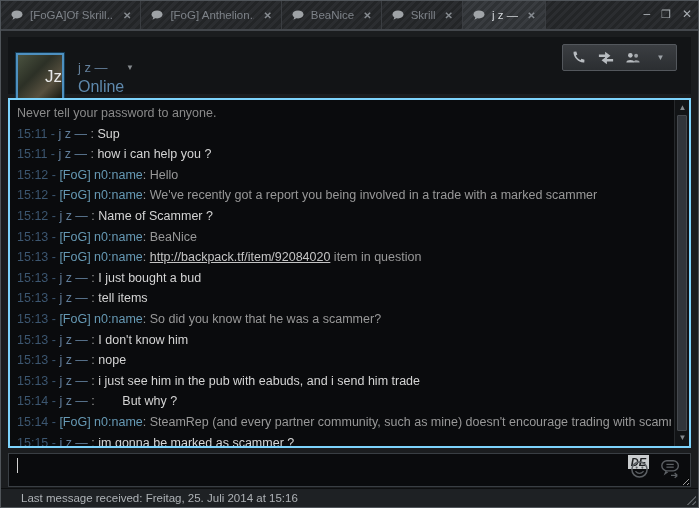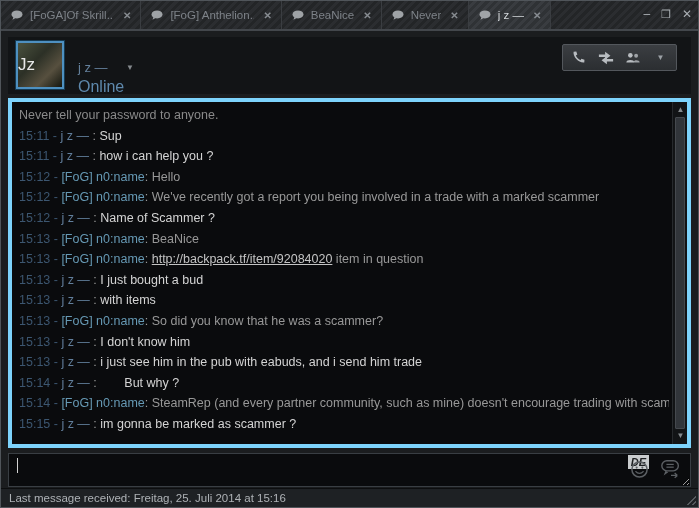--- a/index.html
+++ b/index.html
@@ -30,43 +30,43 @@
   .tab-close{margin-left:9px;color:#878c91;font-size:10px;font-weight:bold;cursor:pointer;}
   .win-controls{position:absolute;right:6px;top:5px;display:flex;gap:11px;color:#a9aeb3;font-size:12px;}
   .win-btn{cursor:pointer;line-height:16px;}
   .win-btn.max{font-size:11px;}
   
   .chat-header{
     position:absolute;top:36px;left:7px;right:7px;height:57px;
     background:#121416;
   }
   .avatar-frame{
-    position:absolute;left:8px;top:4px;width:48px;height:48px;
+    position:absolute;left:8px;top:16px;width:48px;height:48px;
     border:2px solid #4e90c0;outline:1px solid #153a52;
     background:linear-gradient(135deg,#4a523f 0%,#2c3026 40%,#57503f 70%,#14160f 100%);
-    display:flex;align-items:center;justify-content:flex-start;cursor:pointer;
+    display:flex;align-items:center;justify-content:flex-end;cursor:pointer;
   }
   .avatar-frame span{color:#e8e8e8;font-size:17px;letter-spacing:0;}
   .friend-ident{position:absolute;left:70px;top:21px;}
   .friend-name{color:#64809c;font-size:13px;cursor:pointer;}
   .name-caret{color:#84898d;font-size:8px;margin-left:14px;vertical-align:2px;cursor:pointer;}
   .friend-status{color:#5e89ad;font-size:16px;margin-top:2px;}
   .header-toolbar{
     position:absolute;right:14px;top:7px;height:27px;width:115px;
     border:1px solid #53575c;border-radius:2px;
     background:linear-gradient(#3b3e42,#2b2e31);
     display:flex;align-items:center;justify-content:space-evenly;
   }
   .tool-btn{display:inline-flex;align-items:center;justify-content:center;cursor:pointer;width:24px;height:22px;}
   .tool-btn svg{display:block;}
   .tool-caret{color:#9ba0a5;font-size:8px;}
   
   .chat-log{
     position:absolute;top:97px;left:7px;right:7px;height:350px;
-    background:#0a0b0d;border:4px solid #7dd3fc;
+    background:#0a0b0d;border:2px solid #7dd3fc;
     overflow:hidden;
   }
   .log-lines{
     position:absolute;top:3px;left:7px;right:18px;bottom:0;
     font-size:12.5px;line-height:20.6px;white-space:nowrap;overflow:hidden;
   }
   .msg-time{}
   .msg-name{}
   .msg-colon{}
   .msg-link{text-decoration:underline;cursor:pointer;}
@@ -89,21 +89,21 @@
   .de-badge{
     position:absolute;right:41px;top:1px;background:#c9ccce;color:#1d1f21;
     font-size:11px;font-style:italic;font-weight:bold;padding:1px 3px;cursor:pointer;
   }
   .smiley-btn{position:absolute;right:41px;bottom:3px;cursor:pointer;}
   .send-btn{position:absolute;right:7px;bottom:2px;cursor:pointer;}
   
   .statusbar{
     position:absolute;left:0;right:0;bottom:0;height:19px;
     background:#1e2124;border-top:1px solid #0c0d0e;
-    color:#aeb2b6;font-size:11.5px;line-height:18px;padding-left:8px;
+    color:#aeb2b6;font-size:11.5px;line-height:18px;padding-left:20px;
   }
   .resize-grip{
     position:absolute;right:2px;bottom:2px;width:10px;height:10px;cursor:nwse-resize;
     background:
       linear-gradient(135deg,transparent 0 54%,#55595d 54% 64%,transparent 64% 78%,#55595d 78% 88%,transparent 88%);
   }
 </style>
 </head>
 <body>
 
@@ -141,21 +141,21 @@
           <span class="tab-label">BeaNice</span>
           <span class="tab-close">✕</span>
         </div>
         <div class="tab">
           <span class="tab-bubble">
             <svg width="14" height="11" viewBox="0 0 16 13">
               <ellipse cx="8" cy="5.2" rx="6.5" ry="4.7" fill="#b4b8bc"></ellipse>
               <path d="M4 8 L2.6 11.6 L7 9.3 Z" fill="#b4b8bc"></path>
             </svg>
           </span>
-          <span class="tab-label">Never</span>
+          <span class="tab-label">Skrill</span>
           <span class="tab-close">✕</span>
         </div>
         <div class="tab active">
           <span class="tab-bubble">
             <svg width="14" height="11" viewBox="0 0 16 13">
               <ellipse cx="8" cy="5.2" rx="6.5" ry="4.7" fill="#b4b8bc"></ellipse>
               <path d="M4 8 L2.6 11.6 L7 9.3 Z" fill="#b4b8bc"></path>
             </svg>
           </span>
           <span class="tab-label">j z —</span>
@@ -216,23 +216,24 @@
     <div class="log-lines" id="log-lines">
         <div style="color: rgb(138, 138, 138);">Never tell your password to anyone.</div>
         <div><span class="msg-time" style="color: rgb(60, 86, 112);">15:11 - </span><span class="msg-name" style="color: rgb(98, 127, 156);">j z —</span><span class="msg-colon" style="color: rgb(154, 154, 154);"> : </span><span class="msg-text" style="color: rgb(212, 212, 212);">Sup</span></div>
         <div><span class="msg-time" style="color: rgb(60, 86, 112);">15:11 - </span><span class="msg-name" style="color: rgb(98, 127, 156);">j z —</span><span class="msg-colon" style="color: rgb(154, 154, 154);"> : </span><span class="msg-text" style="color: rgb(212, 212, 212);">how i can help you ?</span></div>
         <div><span class="msg-time" style="color: rgb(60, 86, 112);">15:12 - </span><span class="msg-name" style="color: rgb(102, 153, 180);">[FoG] n0:name</span><span class="msg-colon" style="color: rgb(154, 154, 154);">: </span><span class="msg-text" style="color: rgb(152, 152, 152);">Hello</span></div>
         <div><span class="msg-time" style="color: rgb(60, 86, 112);">15:12 - </span><span class="msg-name" style="color: rgb(102, 153, 180);">[FoG] n0:name</span><span class="msg-colon" style="color: rgb(154, 154, 154);">: </span><span class="msg-text" style="color: rgb(152, 152, 152);">We've recently got a report you being involved in a trade with a marked scammer</span></div>
         <div><span class="msg-time" style="color: rgb(60, 86, 112);">15:12 - </span><span class="msg-name" style="color: rgb(98, 127, 156);">j z —</span><span class="msg-colon" style="color: rgb(154, 154, 154);"> : </span><span class="msg-text" style="color: rgb(212, 212, 212);">Name of Scammer ?</span></div>
         <div><span class="msg-time" style="color: rgb(60, 86, 112);">15:13 - </span><span class="msg-name" style="color: rgb(102, 153, 180);">[FoG] n0:name</span><span class="msg-colon" style="color: rgb(154, 154, 154);">: </span><span class="msg-text" style="color: rgb(152, 152, 152);">BeaNice</span></div>
         <div><span class="msg-time" style="color: rgb(60, 86, 112);">15:13 - </span><span class="msg-name" style="color: rgb(102, 153, 180);">[FoG] n0:name</span><span class="msg-colon" style="color: rgb(154, 154, 154);">: </span><span class="msg-link" style="color: rgb(196, 196, 196);">http://backpack.tf/item/92084020</span><span class="msg-text" style="color: rgb(152, 152, 152);"> item in question</span></div>
         <div><span class="msg-time" style="color: rgb(60, 86, 112);">15:13 - </span><span class="msg-name" style="color: rgb(98, 127, 156);">j z —</span><span class="msg-colon" style="color: rgb(154, 154, 154);"> : </span><span class="msg-text" style="color: rgb(212, 212, 212);">I just bought a bud</span></div>
-        <div><span class="msg-time" style="color: rgb(60, 86, 112);">15:13 - </span><span class="msg-name" style="color: rgb(98, 127, 156);">j z —</span><span class="msg-colon" style="color: rgb(154, 154, 154);"> : </span><span class="msg-text" style="color: rgb(212, 212, 212);">with items</span></div>
+        <div><span class="msg-time" style="color: rgb(60, 86, 112);">15:13 - </span><span class="msg-name" style="color: rgb(98, 127, 156);">j z —</span><span class="msg-colon" style="color: rgb(154, 154, 154);"> : </span><span class="msg-text" style="color: rgb(212, 212, 212);">tell items</span></div>
         <div><span class="msg-time" style="color: rgb(60, 86, 112);">15:13 - </span><span class="msg-name" style="color: rgb(102, 153, 180);">[FoG] n0:name</span><span class="msg-colon" style="color: rgb(154, 154, 154);">: </span><span class="msg-text" style="color: rgb(152, 152, 152);">So did you know that he was a scammer?</span></div>
         <div><span class="msg-time" style="color: rgb(60, 86, 112);">15:13 - </span><span class="msg-name" style="color: rgb(98, 127, 156);">j z —</span><span class="msg-colon" style="color: rgb(154, 154, 154);"> : </span><span class="msg-text" style="color: rgb(212, 212, 212);">I don't know him</span></div>
+        <div><span class="msg-time" style="color: rgb(60, 86, 112);">15:13 - </span><span class="msg-name" style="color: rgb(98, 127, 156);">j z —</span><span class="msg-colon" style="color: rgb(154, 154, 154);"> : </span><span class="msg-text" style="color: rgb(212, 212, 212);">nope</span></div>
         <div><span class="msg-time" style="color: rgb(60, 86, 112);">15:13 - </span><span class="msg-name" style="color: rgb(98, 127, 156);">j z —</span><span class="msg-colon" style="color: rgb(154, 154, 154);"> : </span><span class="msg-text" style="color: rgb(212, 212, 212);">i just see him in the pub with eabuds, and i send him trade</span></div>
         <div><span class="msg-time" style="color: rgb(60, 86, 112);">15:14 - </span><span class="msg-name" style="color: rgb(98, 127, 156);">j z —</span><span class="msg-colon" style="color: rgb(154, 154, 154);"> : </span><span class="msg-text" style="color: rgb(212, 212, 212); margin-left: 24px;">But why ?</span></div>
         <div><span class="msg-time" style="color: rgb(60, 86, 112);">15:14 - </span><span class="msg-name" style="color: rgb(102, 153, 180);">[FoG] n0:name</span><span class="msg-colon" style="color: rgb(154, 154, 154);">: </span><span class="msg-text" style="color: rgb(152, 152, 152);">SteamRep (and every partner community, such as mine) doesn't encourage trading with scammers</span></div>
         <div><span class="msg-time" style="color: rgb(60, 86, 112);">15:15 - </span><span class="msg-name" style="color: rgb(98, 127, 156);">j z —</span><span class="msg-colon" style="color: rgb(154, 154, 154);"> : </span><span class="msg-text" style="color: rgb(212, 212, 212);">im gonna be marked as scammer ?</span></div>
       </div>
     <div class="scrollbar">
       <div class="sb-arrow sb-up">▲</div>
       <div class="sb-thumb"></div>
       <div class="sb-arrow sb-down">▼</div>
     </div>

